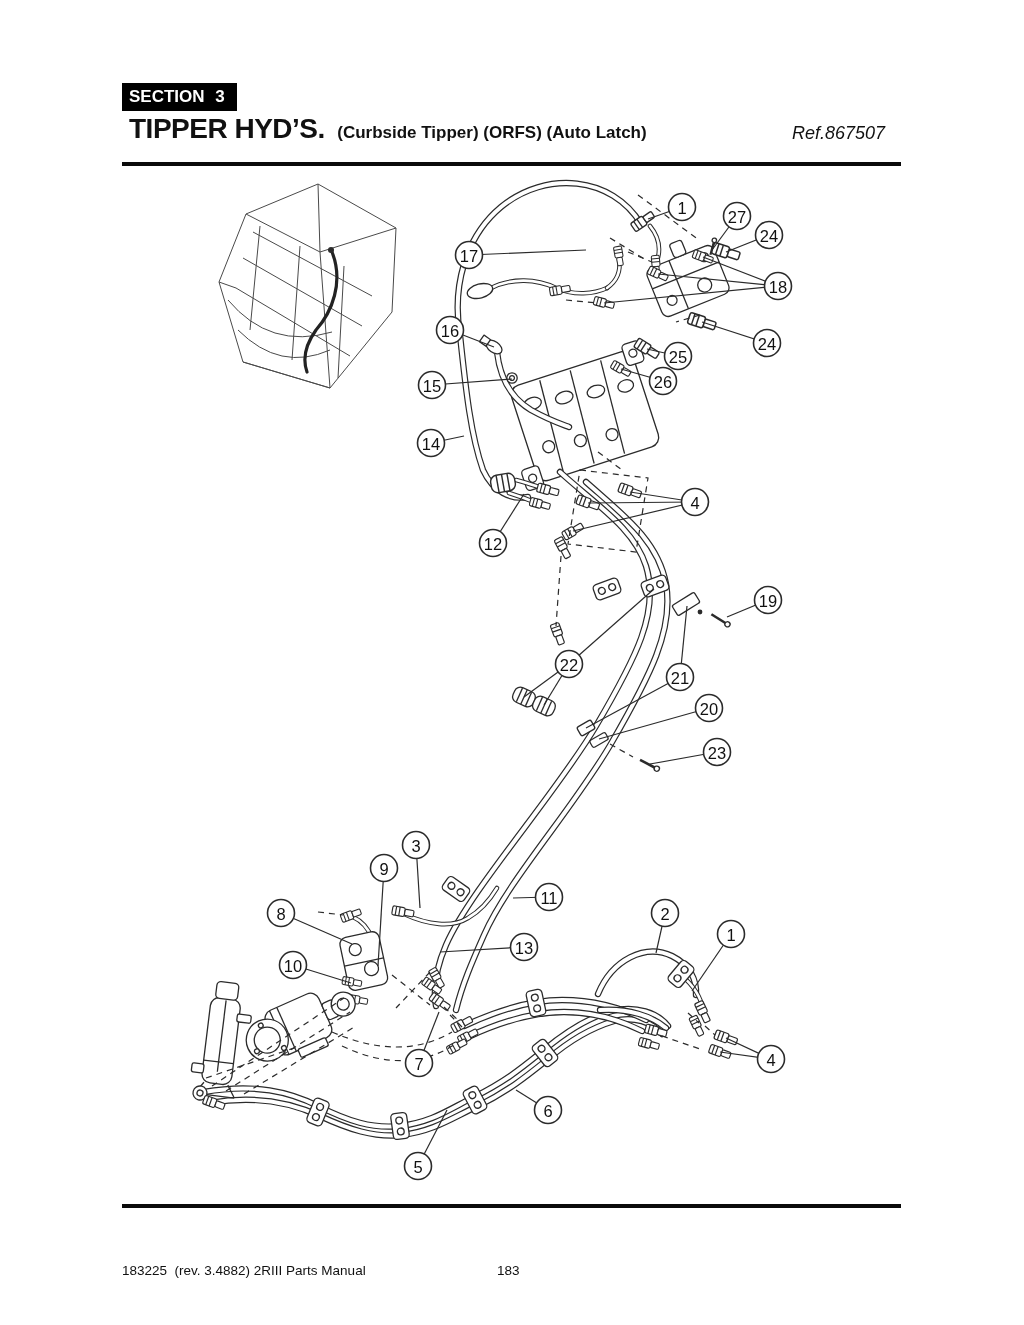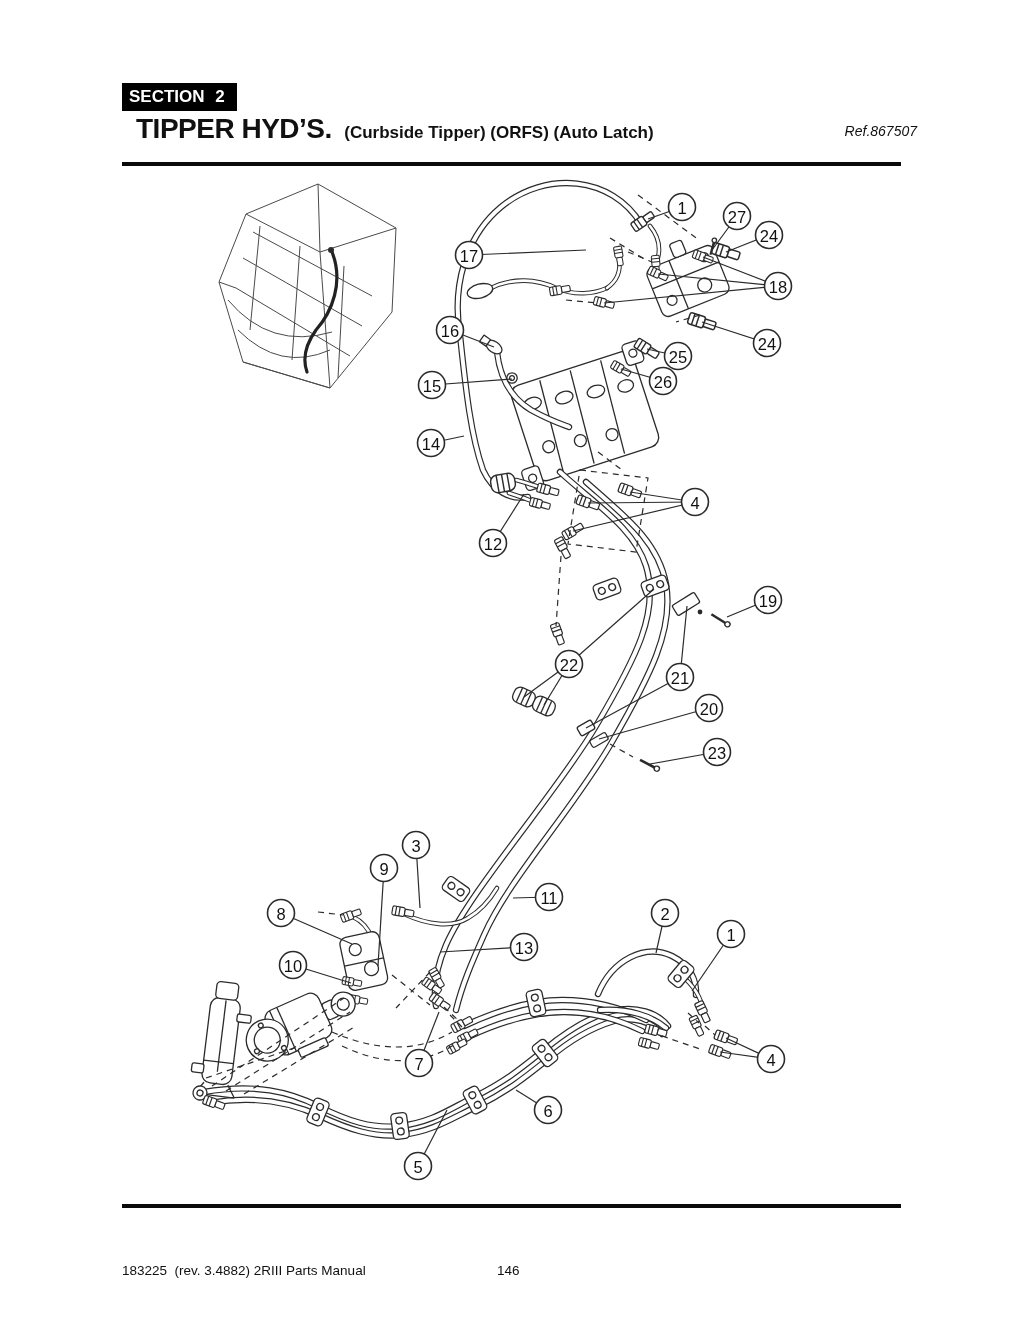--- a/index.html
+++ b/index.html
@@ -1,25 +1,25 @@
 <!DOCTYPE html>
 <html><head>
 <meta charset="utf-8">
 <style>
   html,body{margin:0;padding:0;background:#e8e8e8;}
   .page{position:relative;width:1024px;height:1325px;background:#ffffff;margin:0 auto;
         font-family:"Liberation Sans",sans-serif;color:#111;overflow:hidden;}
   
   .section-badge{position:absolute;left:122px;top:83px;background:#000;color:#fff;
         font-weight:bold;font-size:17px;line-height:1;padding:5px 12px 6px 7px;word-spacing:6px;}
-  .title-row{position:absolute;left:136px;top:113px;width:700px;white-space:nowrap;}
+  .title-row{position:absolute;left:129px;top:113px;width:700px;white-space:nowrap;}
   .title-main{display:inline;font-size:28px;font-weight:bold;letter-spacing:-0.5px;margin:0;}
   .title-sub{display:inline;font-size:17px;font-weight:bold;margin-left:8px;}
-  .ref-label{position:absolute;left:138px;top:123px;width:779px;text-align:right;
-        font-size:14px;font-style:italic;}
+  .ref-label{position:absolute;left:106px;top:123px;width:779px;text-align:right;
+        font-size:18px;font-style:italic;}
   .rule{position:absolute;left:122px;width:779px;height:4px;background:#0a0a0a;}
   .rule-top{top:162px;}
   .rule-bottom{top:1204px;}
   
   .footer-doc{position:absolute;left:122px;top:1263px;font-size:13.5px;white-space:pre;}
   .footer-page{position:absolute;left:497px;top:1263px;font-size:13.5px;}
   
   svg.diagram{position:absolute;left:0;top:0;}
   .ln{fill:none;stroke:#2b2b2b;stroke-width:1.3;stroke-linejoin:round;}
   .lnf{fill:#ffffff;stroke:#2b2b2b;stroke-width:1.3;stroke-linejoin:round;}
@@ -35,21 +35,21 @@
   .co-circle{fill:#ffffff;stroke:#2b2b2b;stroke-width:1.6;}
   .co-num{font-family:"Liberation Sans",sans-serif;font-size:16.5px;fill:#111;
         text-anchor:middle;dominant-baseline:central;}
 </style>
 </head>
 <body>
 
 <div class="page">
 
   <div class="section-badge">
-    <span>SECTION 2</span>
+    <span>SECTION 3</span>
   </div>
 
   <div class="title-row">
     <h1 class="title-main">TIPPER HYD’S.</h1>
     <span class="title-sub">(Curbside Tipper) (ORFS) (Auto Latch)</span>
   </div>
 
   <div class="ref-label">Ref.867507</div>
 
   <div class="rule rule-top"></div>
@@ -572,15 +572,15 @@
         <g>
           <circle cx="418" cy="1166" r="13.5" class="co-circle"></circle>
           <text x="418" y="1167" class="co-num">5</text>
         </g>
       </g>
   </svg>
 
   <div class="rule rule-bottom"></div>
 
   <div class="footer-doc">183225  (rev. 3.4882) 2RIII Parts Manual</div>
-  <div class="footer-page">146</div>
+  <div class="footer-page">183</div>
 
 </div>
 
 </body></html>

